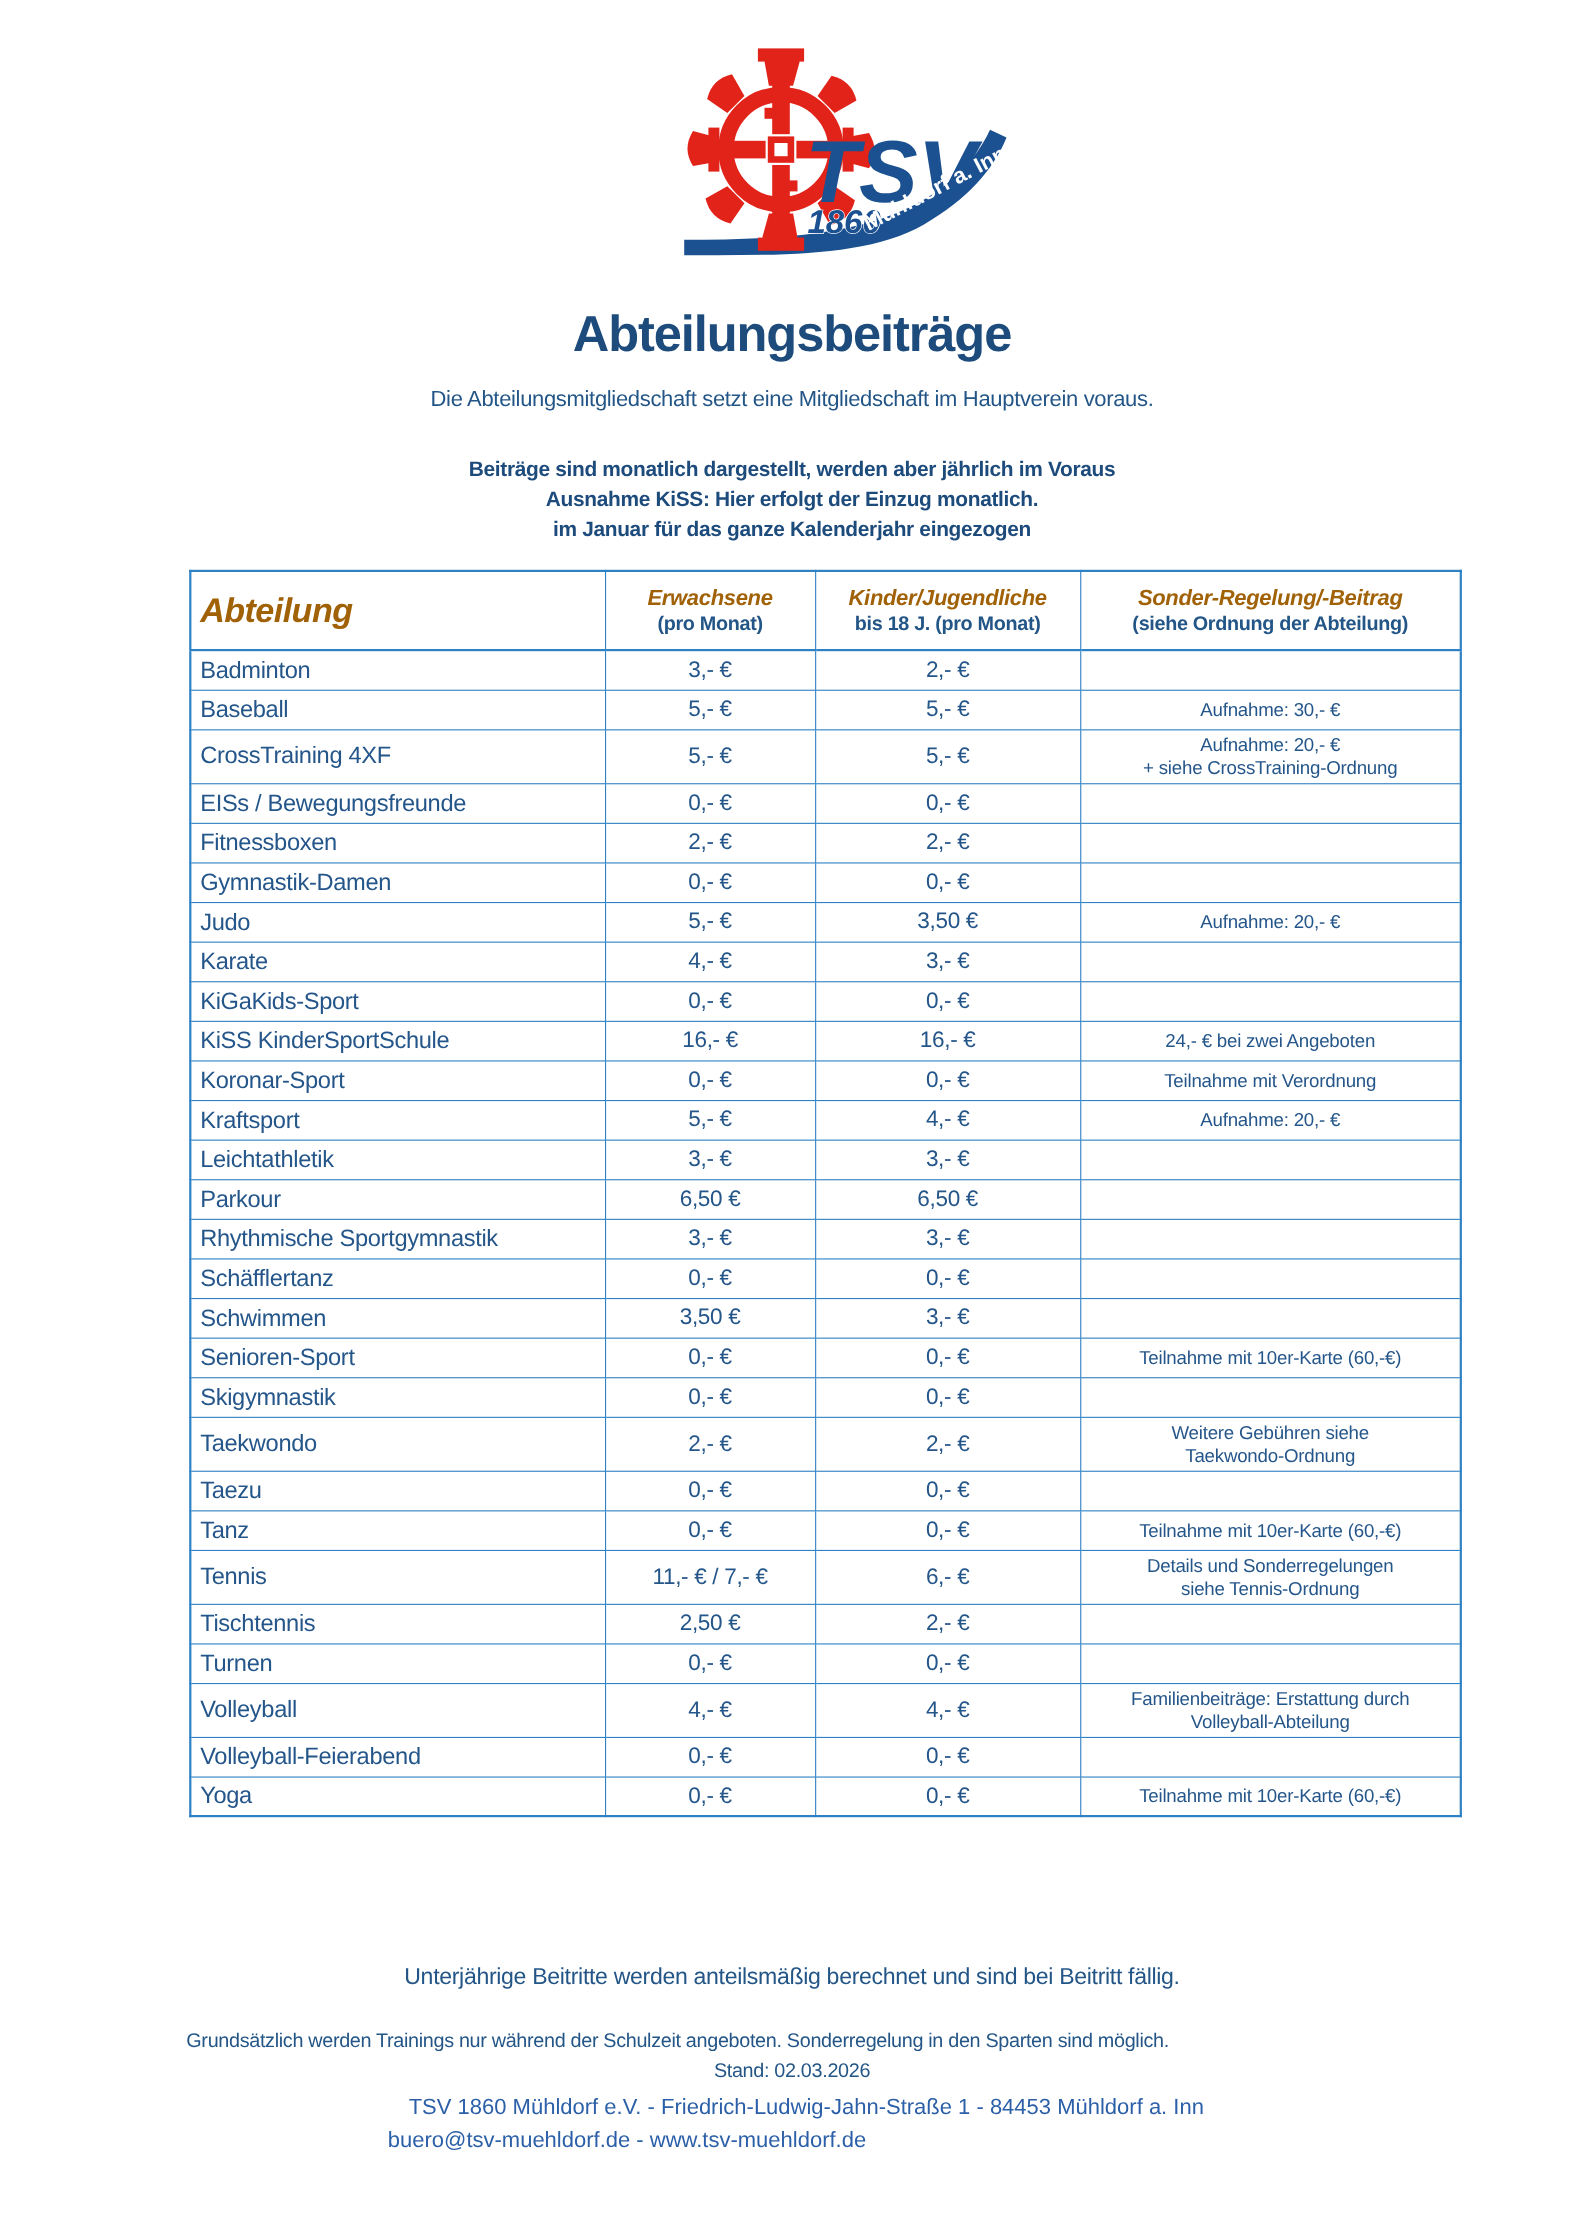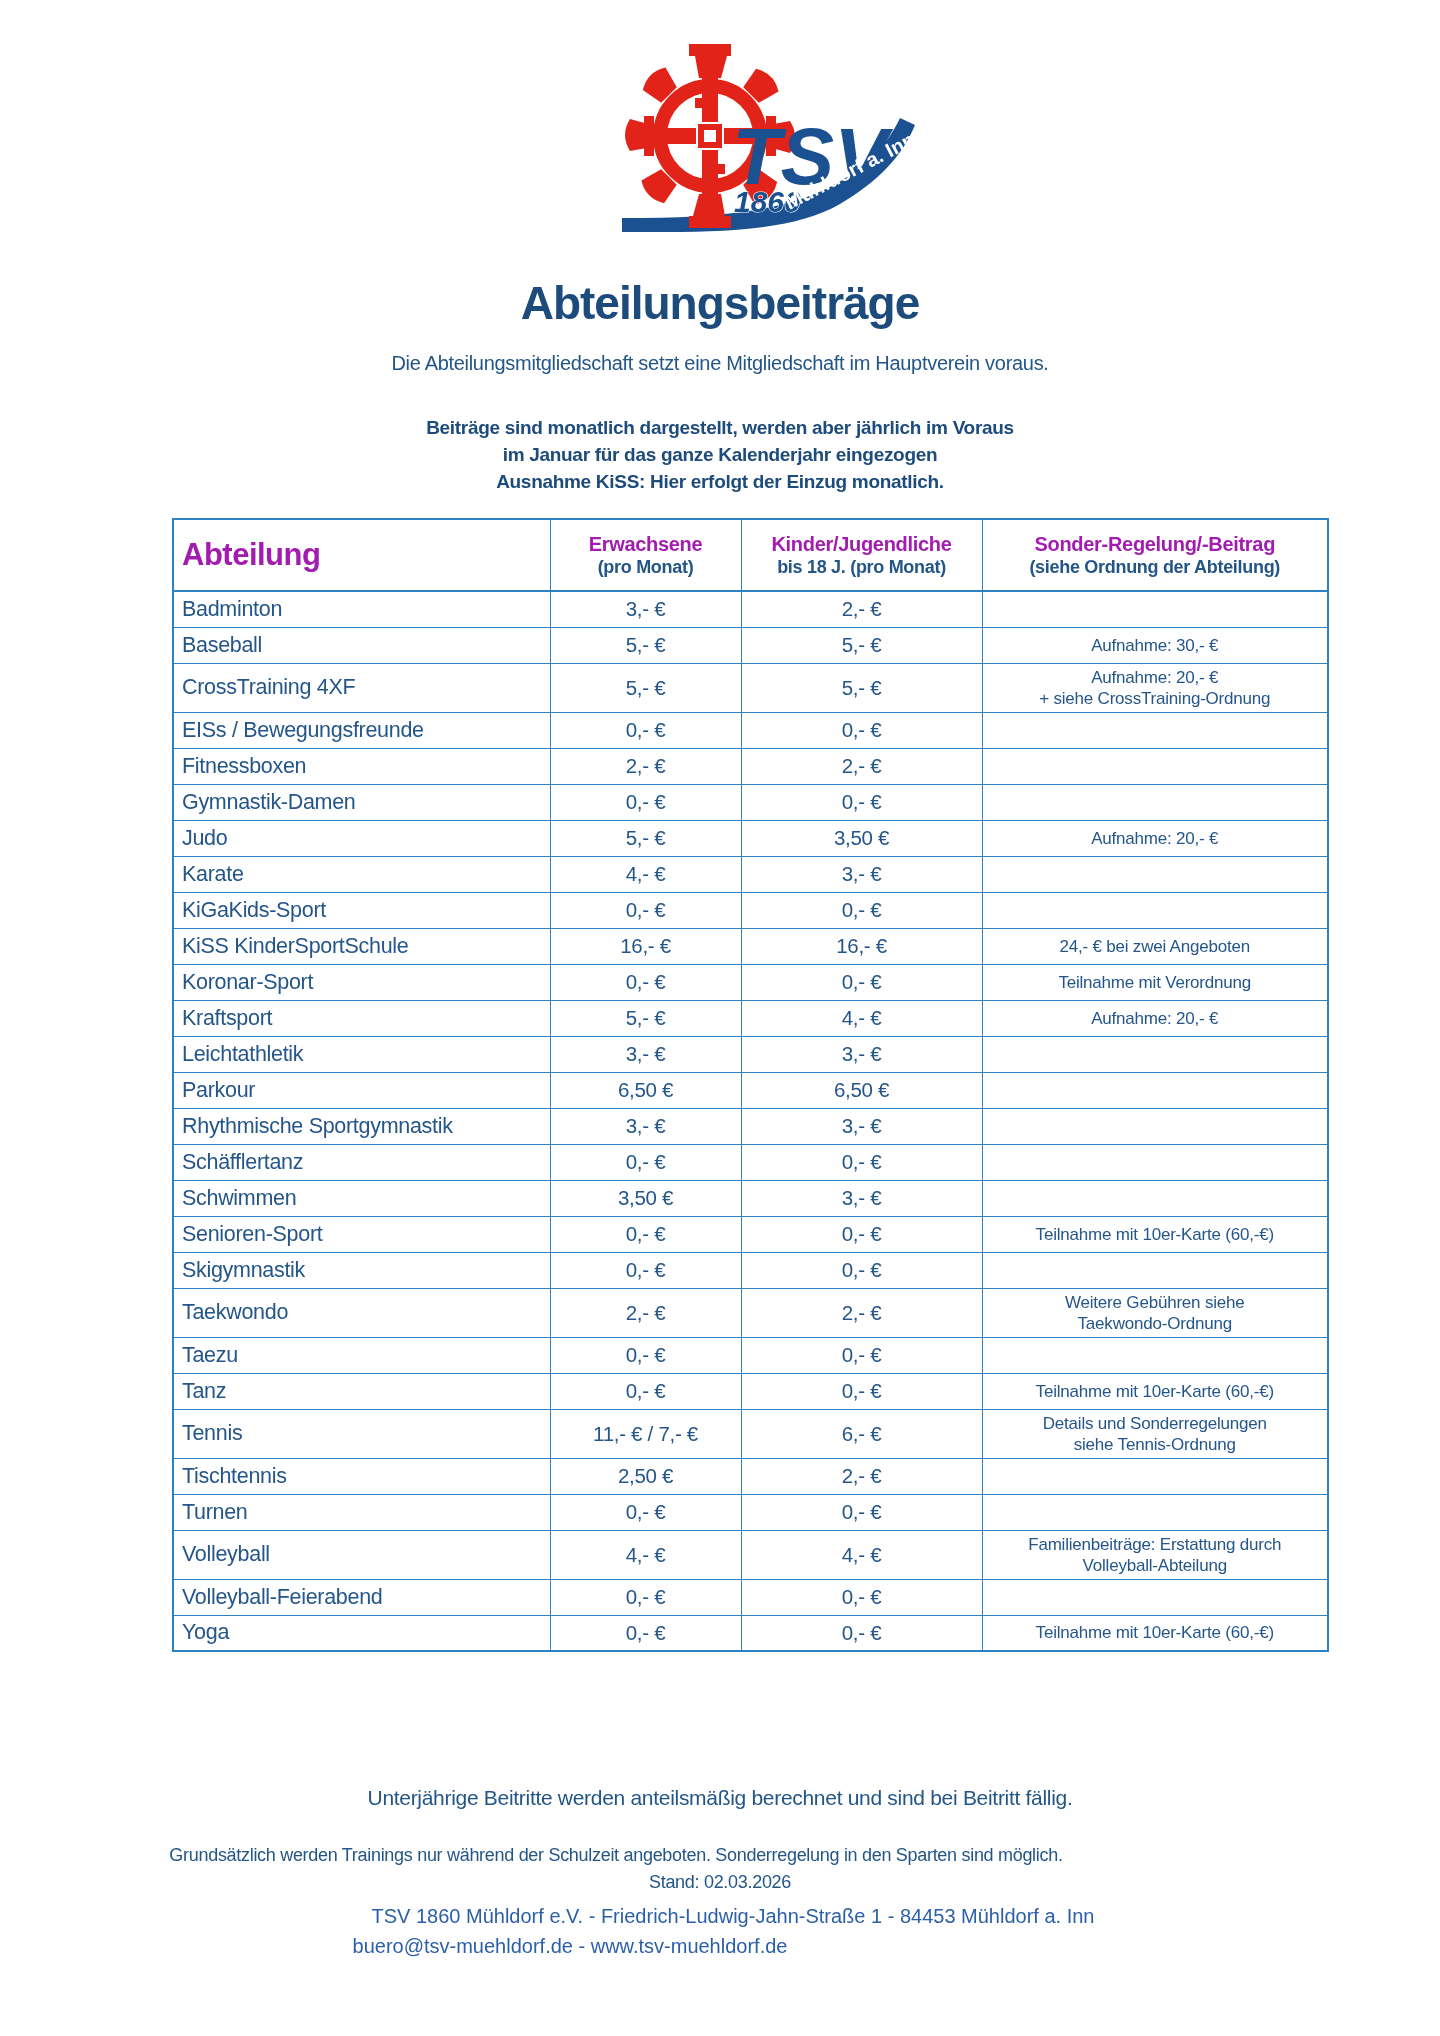--- a/index.html
+++ b/index.html
@@ -78,22 +78,23 @@
     box-sizing: border-box;
     vertical-align: middle;
     padding: 3px 8px;
   }
   table.fees thead th { border-bottom-width: 2.5px; height: 72px; }
   th.col-abteilung, td.cell-name { text-align: left; padding-left: 20px; }
   .th-main {
     font-size: 20px;
     font-weight: bold;
     letter-spacing: -0.3px;
-    color: #a21caf;
+    color: #a16207;
     line-height: 24px;
+    font-style: italic;
   }
   .th-main.big {
     font-size: 31px;
     line-height: 34px;
     letter-spacing: -0.5px;
   }
   .th-sub {
     font-size: 18px;
     letter-spacing: -0.3px;
     color: #235687;
@@ -214,22 +215,22 @@
       <text x="124" y="178" font-family="Liberation Sans, sans-serif" font-size="30" font-weight="bold" font-style="italic" fill="#1b5190" stroke="#ffffff" stroke-width="1.2" paint-order="stroke">1860</text>
 
       <text transform="translate(243,143) rotate(-27.5)" text-anchor="middle" font-family="Liberation Sans, sans-serif" font-size="20" font-weight="bold" fill="#ffffff">Mühldorf a. Inn</text>
     </svg>
   </div>
 
   <h1 class="title">Abteilungsbeiträge</h1>
   <p class="intro">Die Abteilungsmitgliedschaft setzt eine Mitgliedschaft im Hauptverein voraus.</p>
   <div class="notice">
     <div>Beiträge sind monatlich dargestellt, werden aber jährlich im Voraus</div>
+    <div>Ausnahme KiSS: Hier erfolgt der Einzug monatlich.</div>
     <div>im Januar für das ganze Kalenderjahr eingezogen</div>
-    <div>Ausnahme KiSS: Hier erfolgt der Einzug monatlich.</div>
   </div>
 
   <table class="fees">
     <colgroup>
       <col style="width:377px">
       <col style="width:191px">
       <col style="width:241px">
       <col style="width:346px">
     </colgroup>
     <thead>

